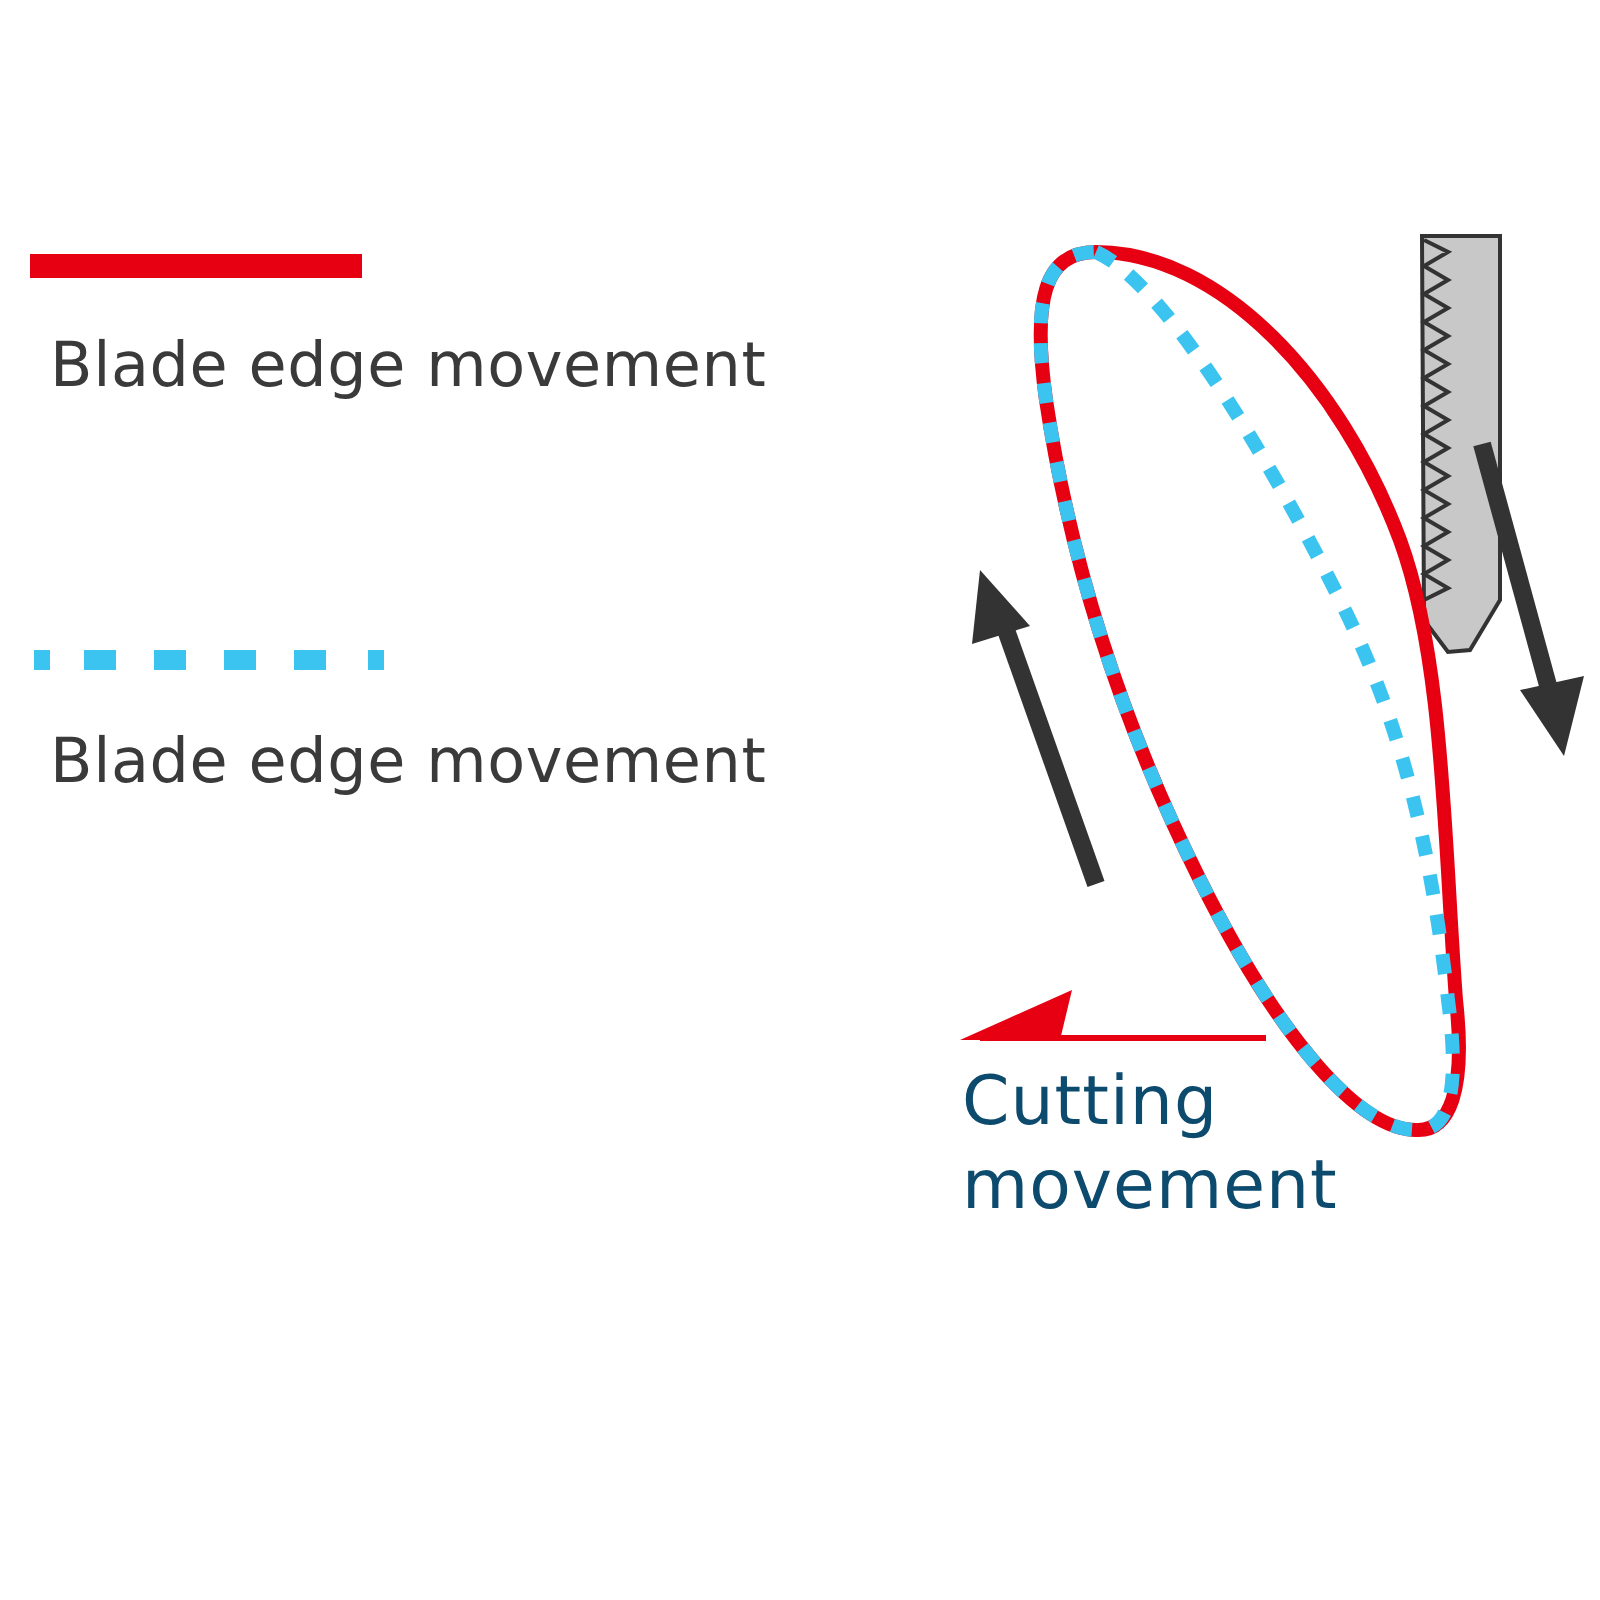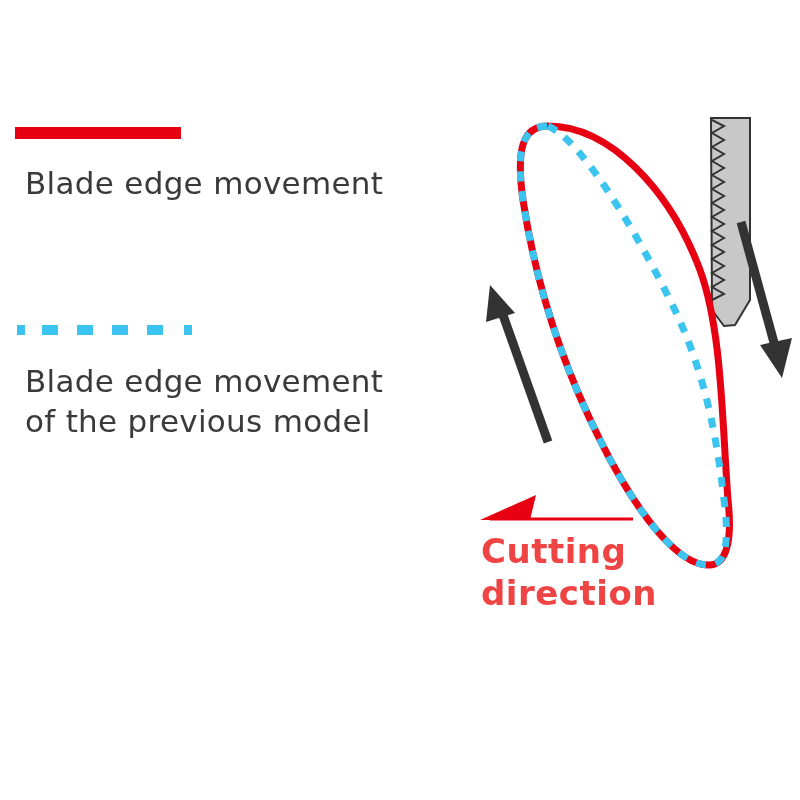--- a/index.html
+++ b/index.html
@@ -6,42 +6,41 @@
   body { width: 800px; height: 800px; position: relative; overflow: hidden;
          font-family: "DejaVu Sans", "Liberation Sans", sans-serif; }
   .legend-line { position: absolute; left: 15px; width: 166px; }
   .legend-solid { top: 127px; height: 12px; background: #e60012; }
   .legend-dashed { top: 325px; height: 10px; }
   .legend-dashed span { position: absolute; top: 0; height: 10px; background: #3cc4f0; }
   .legend-text { position: absolute; left: 13px; color: #3a3a3a; font-size: 31px; line-height: 40px; letter-spacing: 0.3px; margin-left: 12px; }
   .legend-text-1 { top: 163px; }
   .legend-text-2 { top: 361px; }
   .diagram { position: absolute; left: 0; top: 0; width: 800px; height: 800px; }
-  .cut-label { position: absolute; left: 481px; top: 530px; color: #ef4444; font-size: 34px; font-weight: bold; line-height: 42px; letter-spacing: 0.5px; }
+  .cut-label { position: absolute; left: 481px; top: 530px; color: #0c4a6e; font-size: 34px; font-weight: normal; line-height: 42px; letter-spacing: 0.5px; }
 </style>
 </head>
 <body>
 
 <div>
   <div class="legend-line legend-solid"></div>
   <div class="legend-text legend-text-1">
     <div>Blade edge movement</div>
   </div>
 
   <div class="legend-line legend-dashed">
     <span style="left:2px;width:8px"></span>
     <span style="left:27px;width:16px"></span>
     <span style="left:62px;width:16px"></span>
     <span style="left:97px;width:16px"></span>
     <span style="left:132px;width:16px"></span>
     <span style="left:169px;width:8px"></span>
   </div>
   <div class="legend-text legend-text-2">
     <div>Blade edge movement</div>
-    <div>of the previous model</div>
   </div>
 </div>
 
 <svg class="diagram" viewBox="0 0 800 800" xmlns="http://www.w3.org/2000/svg">
 
   <g>
     <path d="M711,118 L750,118 L750,300 L735,325 L724,326 L712,310 Z" fill="#c8c8c8" stroke="#333" stroke-width="2"></path>
     <polyline points="712,120 724,126 712,133 724,140 712,147 724,154 712,161 724,168 712,175 724,182 712,189 724,196 712,203 724,210 712,217 724,224 712,231 724,238 712,245 724,252 712,259 724,266 712,273 724,280 712,287 724,294 712,300" fill="none" stroke="#333" stroke-width="2"></polyline>
   </g>
 
@@ -60,14 +59,14 @@
   </g>
 
   <g>
     <line x1="490" y1="519" x2="633" y2="519" stroke="#e60012" stroke-width="3"></line>
     <polygon points="480,520 536,495 530,520" fill="#e60012"></polygon>
   </g>
 </svg>
 
 <div class="cut-label">
   <div>Cutting</div>
-  <div>direction</div>
+  <div>movement</div>
 </div>
 
 </body></html>

